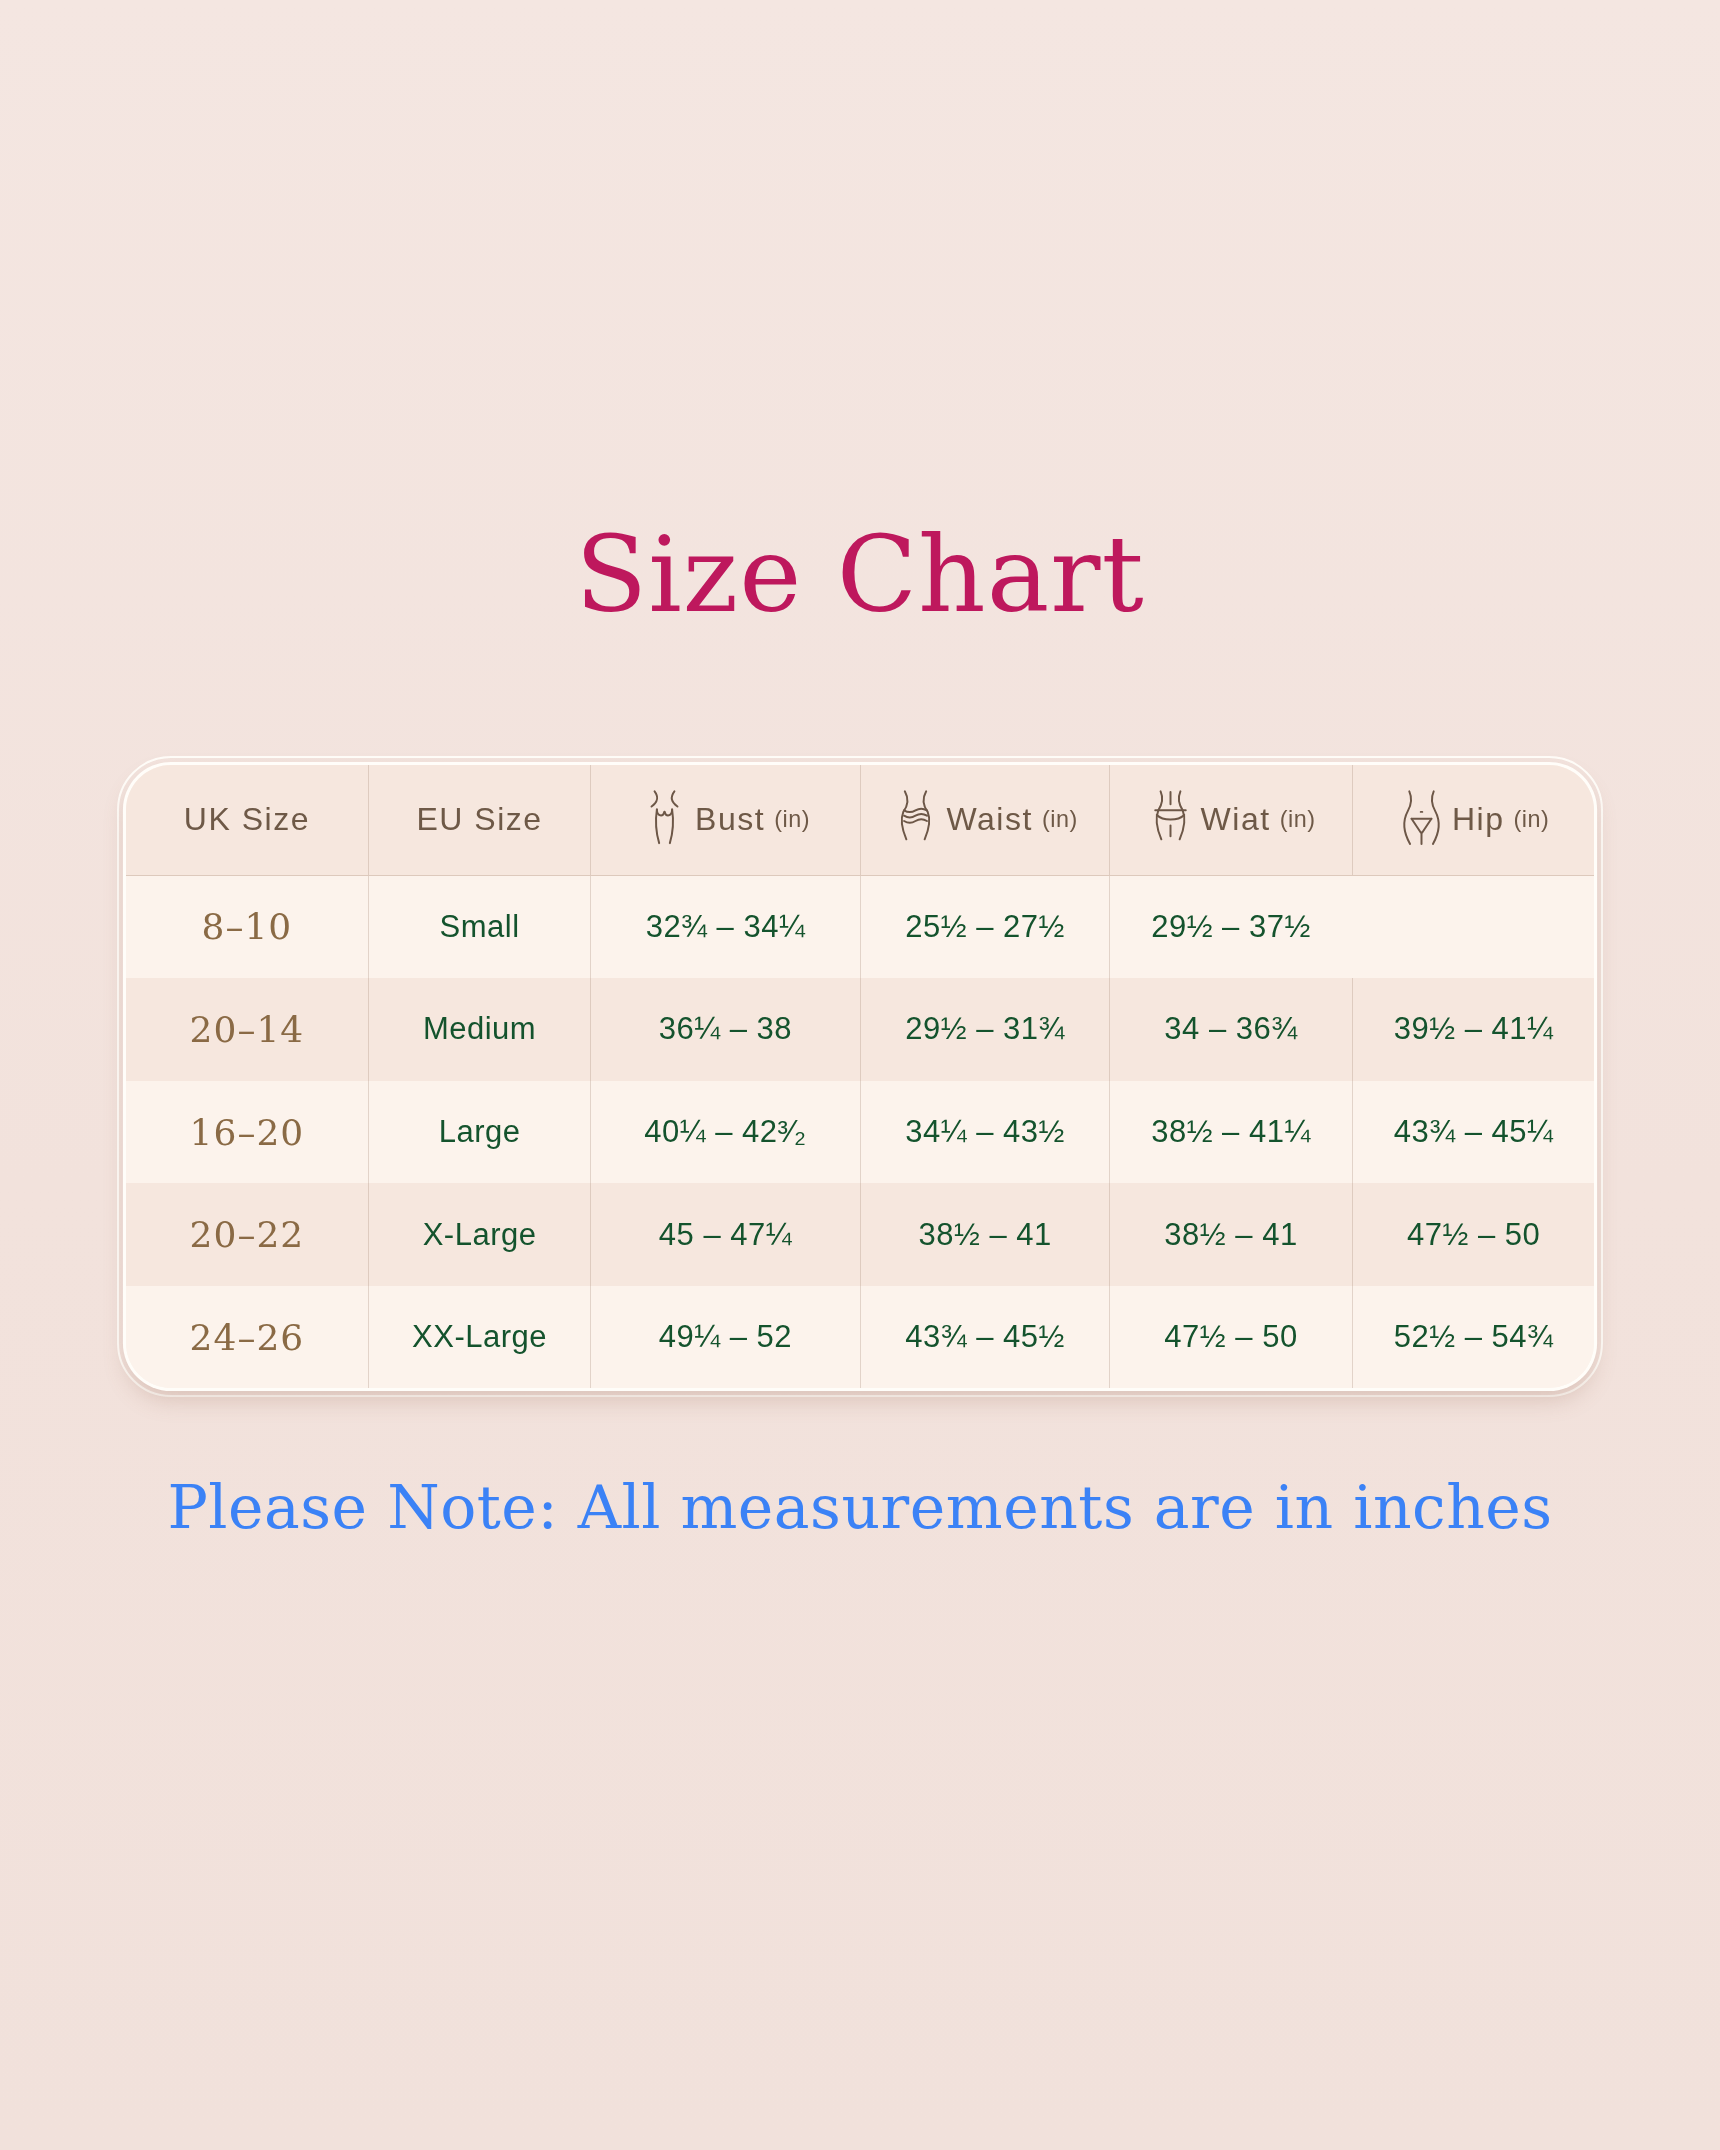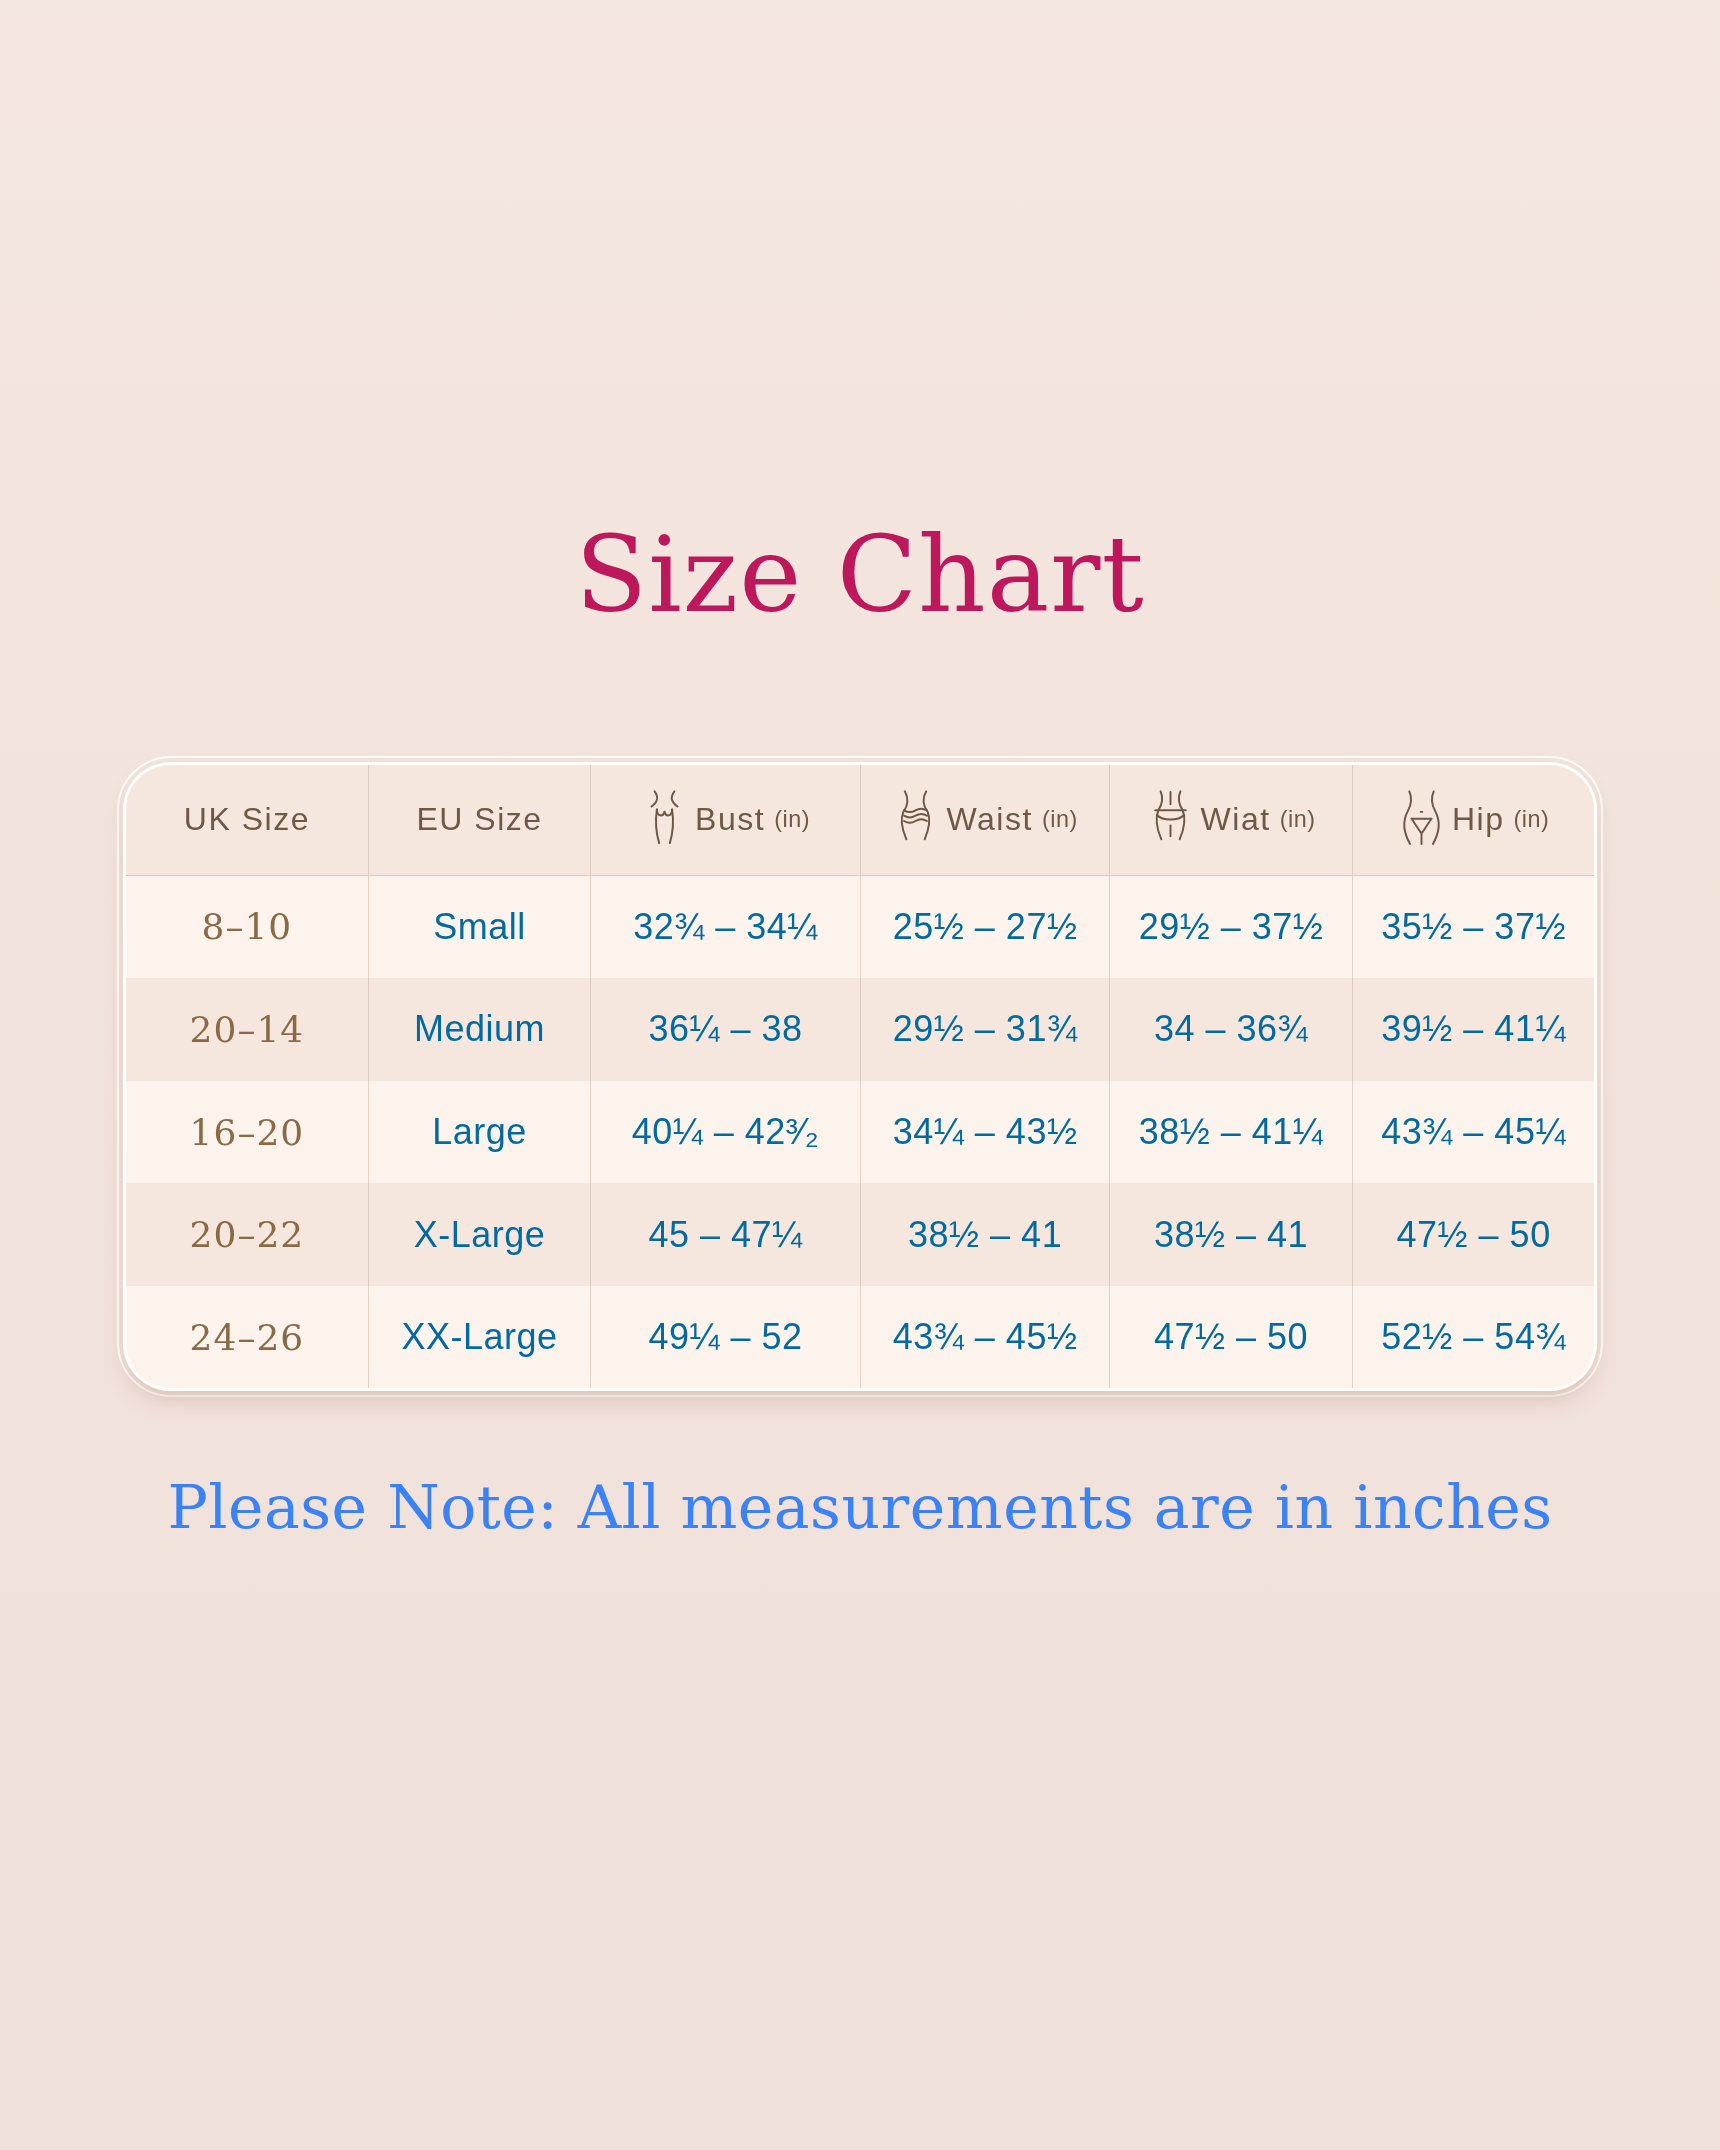--- a/index.html
+++ b/index.html
@@ -47,21 +47,21 @@
     grid-template-columns:477fr 436fr 531fr 490fr 477fr 477fr;
   }
   .t-row.header { height:111px; border-bottom:1.5px solid rgba(167,138,118,0.32); }
   .t-row.body   { flex:1 1 0; }
   .t-row.pink   { background:#f6e7de; }
   .t-row.cream  { background:#fcf3ec; }
 
   .cell {
     display:flex; align-items:center; justify-content:center;
     gap:7.1px;
-    font-size:36px; color:#0369a1; letter-spacing:0.5px;
+    font-size:31px; color:#14532d; letter-spacing:0.5px;
     white-space:nowrap;
   }
   .cell:not(:first-child) { border-left:1.5px solid rgba(167,138,118,0.30); }
   .cell.uk {
     font-family:"DejaVu Serif","Liberation Serif",serif;
     font-size:36px; color:#8a6a45; letter-spacing:1px;
   }
   .t-row.header .cell {
     font-size:32px; color:#6e5947; letter-spacing:1.5px;
     font-family:"Liberation Sans","DejaVu Sans",sans-serif;
@@ -157,21 +157,20 @@
         </div>
 
       </div>
 
     <div class="t-row body cream">
           <div class="cell uk">8–10</div>
           <div class="cell">Small</div>
           <div class="cell">32¾ – 34¼</div>
           <div class="cell">25½ – 27½</div>
           <div class="cell">29½ – 37½</div>
-          <div class="cell">35½ – 37½</div>
         </div>
         <div class="t-row body pink">
           <div class="cell uk">20–14</div>
           <div class="cell">Medium</div>
           <div class="cell">36¼ – 38</div>
           <div class="cell">29½ – 31¾</div>
           <div class="cell">34 – 36¾</div>
           <div class="cell">39½ – 41¼</div>
         </div>
         <div class="t-row body cream">

